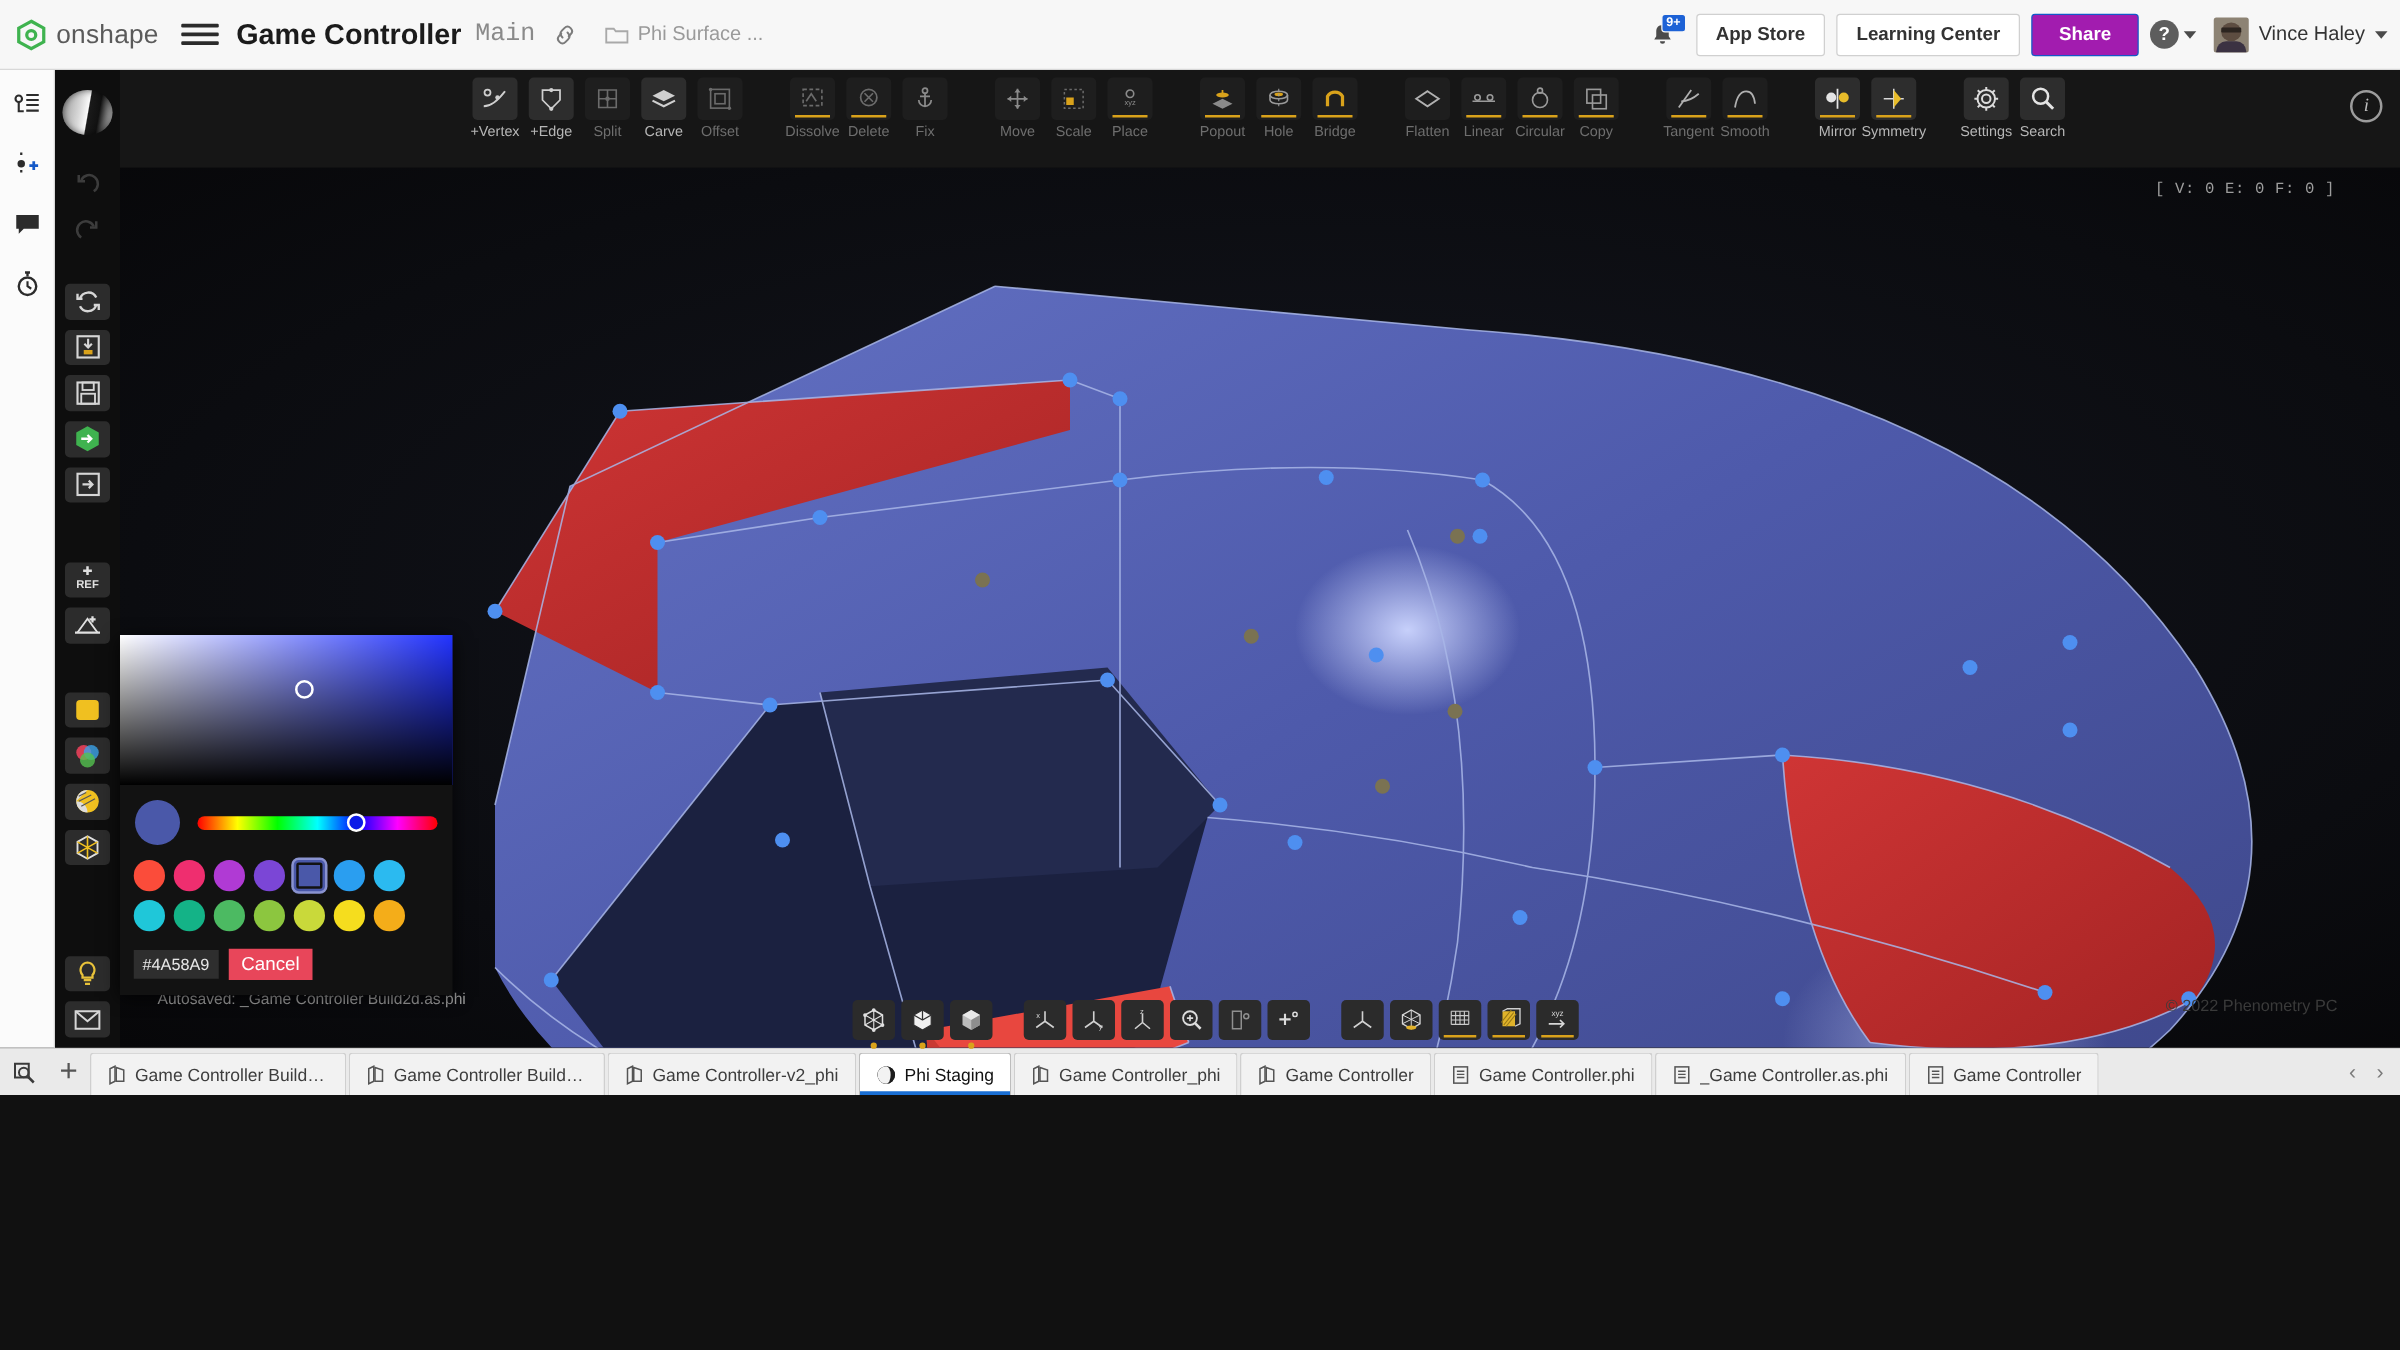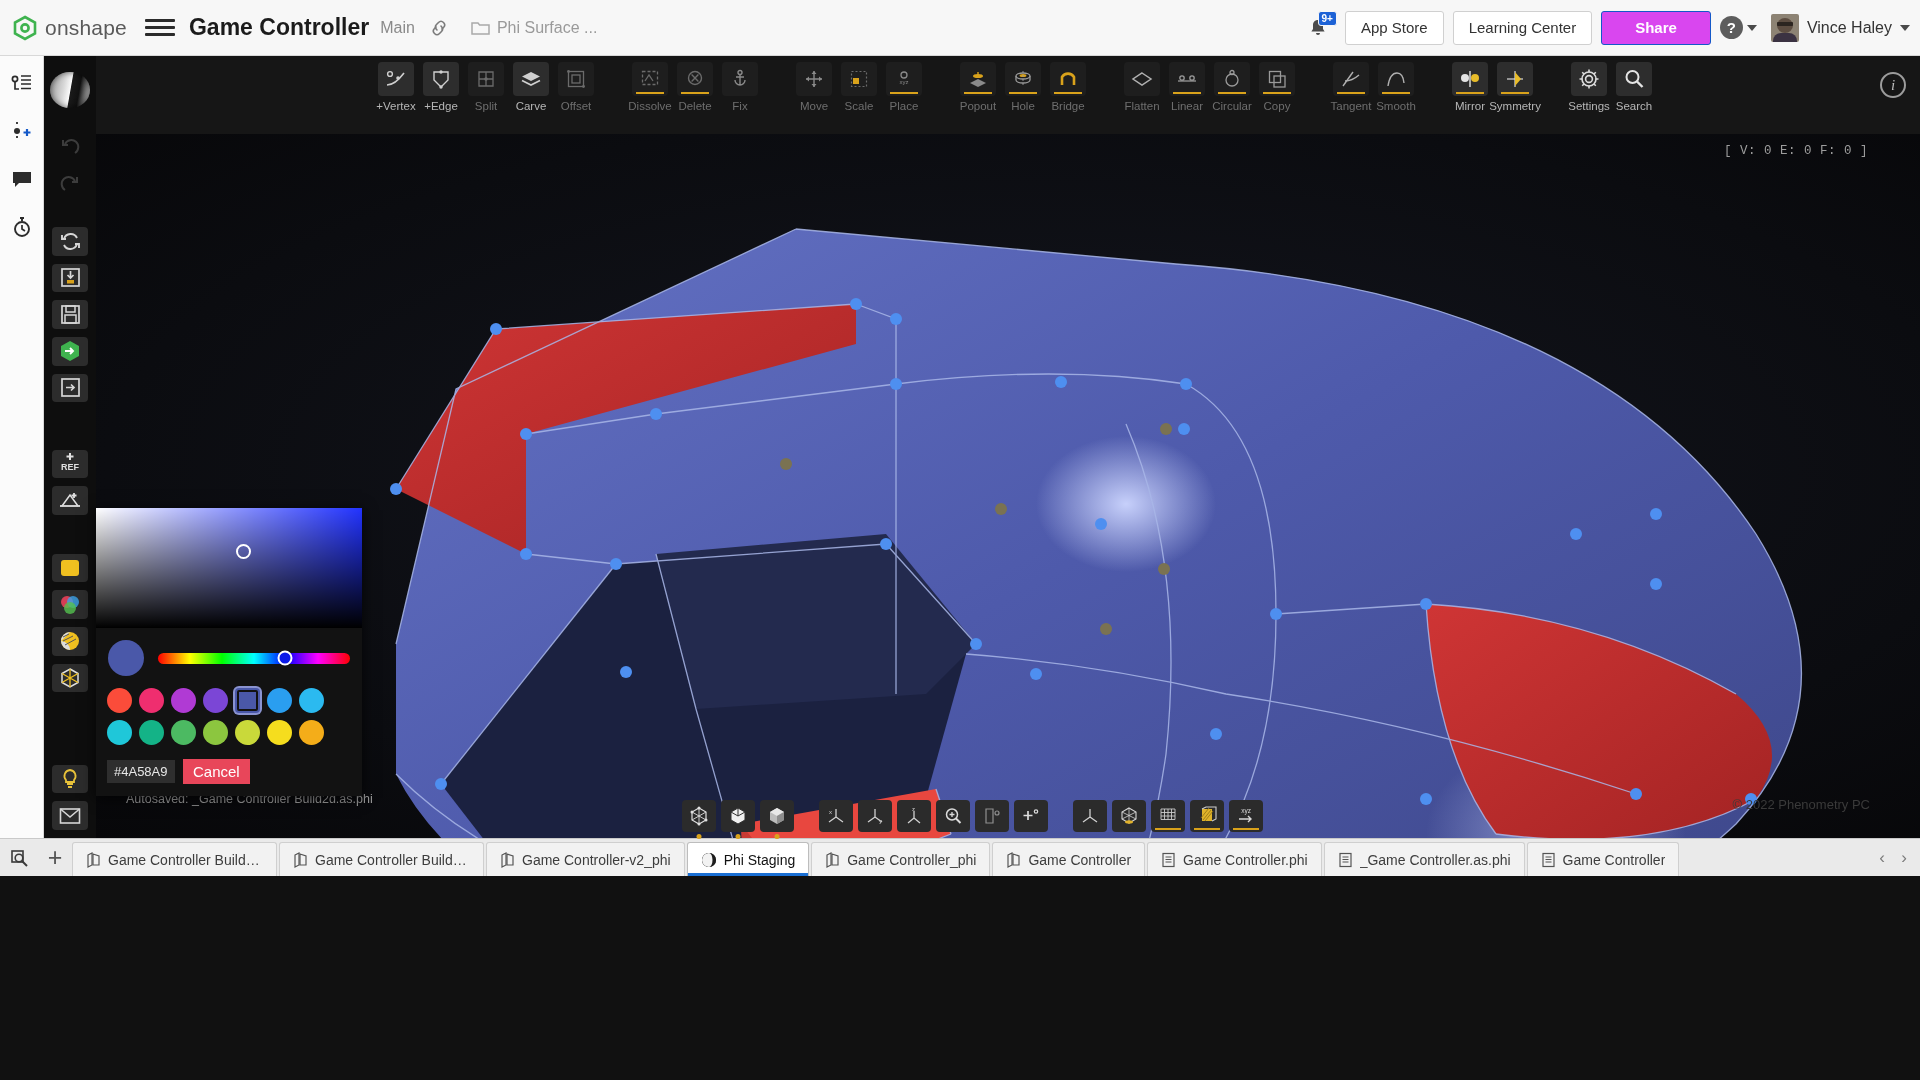--- a/index.html
+++ b/index.html
@@ -21,38 +21,39 @@
     padding: 0 10px 0 8px;
     gap: 0;
   }
   .brand { display: flex; align-items: center; gap: 7px; padding-left: 4px; }
   .brand-mark { width: 26px; height: 26px; position: relative; }
   .brand-text { font-size: 21px; color: #5a5a5a; letter-spacing: .2px; font-weight: 400; }
   .hamburger { width: 30px; height: 30px; margin-left: 18px; display:flex; flex-direction: column;
                justify-content: center; gap: 4px; cursor: pointer; }
   .hamburger span { display:block; height: 3px; background: #2b2b2b; border-radius: 1px; }
   .doc-title { font-size: 23px; font-weight: bold; color: #1b1b1b; margin-left: 14px; white-space: nowrap; }
-  .doc-branch { font-size: 16px; color: #8a8a8a; margin-left: 11px; }
+  .doc-branch { font-size: 20px; color: #8a8a8a; margin-left: 11px; font-family: Liberation Mono, monospace; }
   .link-icon { margin-left: 14px; color: #7c7c7c; display: flex; align-items:center; }
   .wsp { display: flex; align-items: center; gap: 7px; margin-left: 22px; color: #9a9a9a; font-size: 16px; white-space: nowrap; }
   .header-spacer { flex: 1 1 auto; }
 
   .bell-wrap { position: relative; width: 34px; height: 34px; display:flex; align-items:center; justify-content:center; margin-right: 10px; }
   .bell-badge {
     position: absolute; top: 0px; right: -2px;
     background: #1d62d6; color: #fff; font-size: 10px; font-weight: bold;
     border-radius: 3px; padding: 1px 3px; line-height: 11px; min-width: 17px; text-align:center;
     border: 1.5px solid #f7f7f7;
   }
   .hbtn {
     height: 34px; padding: 0 15px; background: #fff; border: 1px solid #d0d0d0; border-radius: 3px;
     font-size: 15px; color: #333; display: flex; align-items: center; cursor: pointer; white-space: nowrap;
     margin-right: 9px;
-  }
-  .hbtn.primary { background: #d946ef; border-color: #1459c8; color: #fff; font-weight: 600; padding: 0 33px; }
+    font-weight: bold;
+  }
+  .hbtn.primary { background: #a21caf; border-color: #1459c8; color: #fff; font-weight: 600; padding: 0 21px; }
   .help-wrap { display: flex; align-items: center; gap: 4px; margin-right: 14px; cursor: pointer; }
   .help-circle { width: 23px; height: 23px; border-radius: 50%; background: #5d5d5d; color:#fff;
                  font-size: 15px; font-weight: bold; display:flex; align-items:center; justify-content:center; }
   .caret { width: 0; height: 0; border-left: 5px solid transparent; border-right: 5px solid transparent;
            border-top: 6px solid #4a4a4a; }
   .user-wrap { display: flex; align-items: center; gap: 8px; cursor: pointer; }
   .avatar { width: 28px; height: 28px; border-radius: 2px; overflow: hidden; background: #8d8374; position: relative; }
   .avatar .face { position:absolute; left: 6px; top: 4px; width: 16px; height: 15px; border-radius: 50%; background:#5d4d41; }
   .avatar .body { position:absolute; left: 2px; bottom: 0; width: 24px; height: 9px; border-radius: 8px 8px 0 0; background:#3b3242; }
   .avatar .glass { position:absolute; left: 6px; top: 8px; width: 16px; height: 4px; background:#2c2520; border-radius: 1px;}

